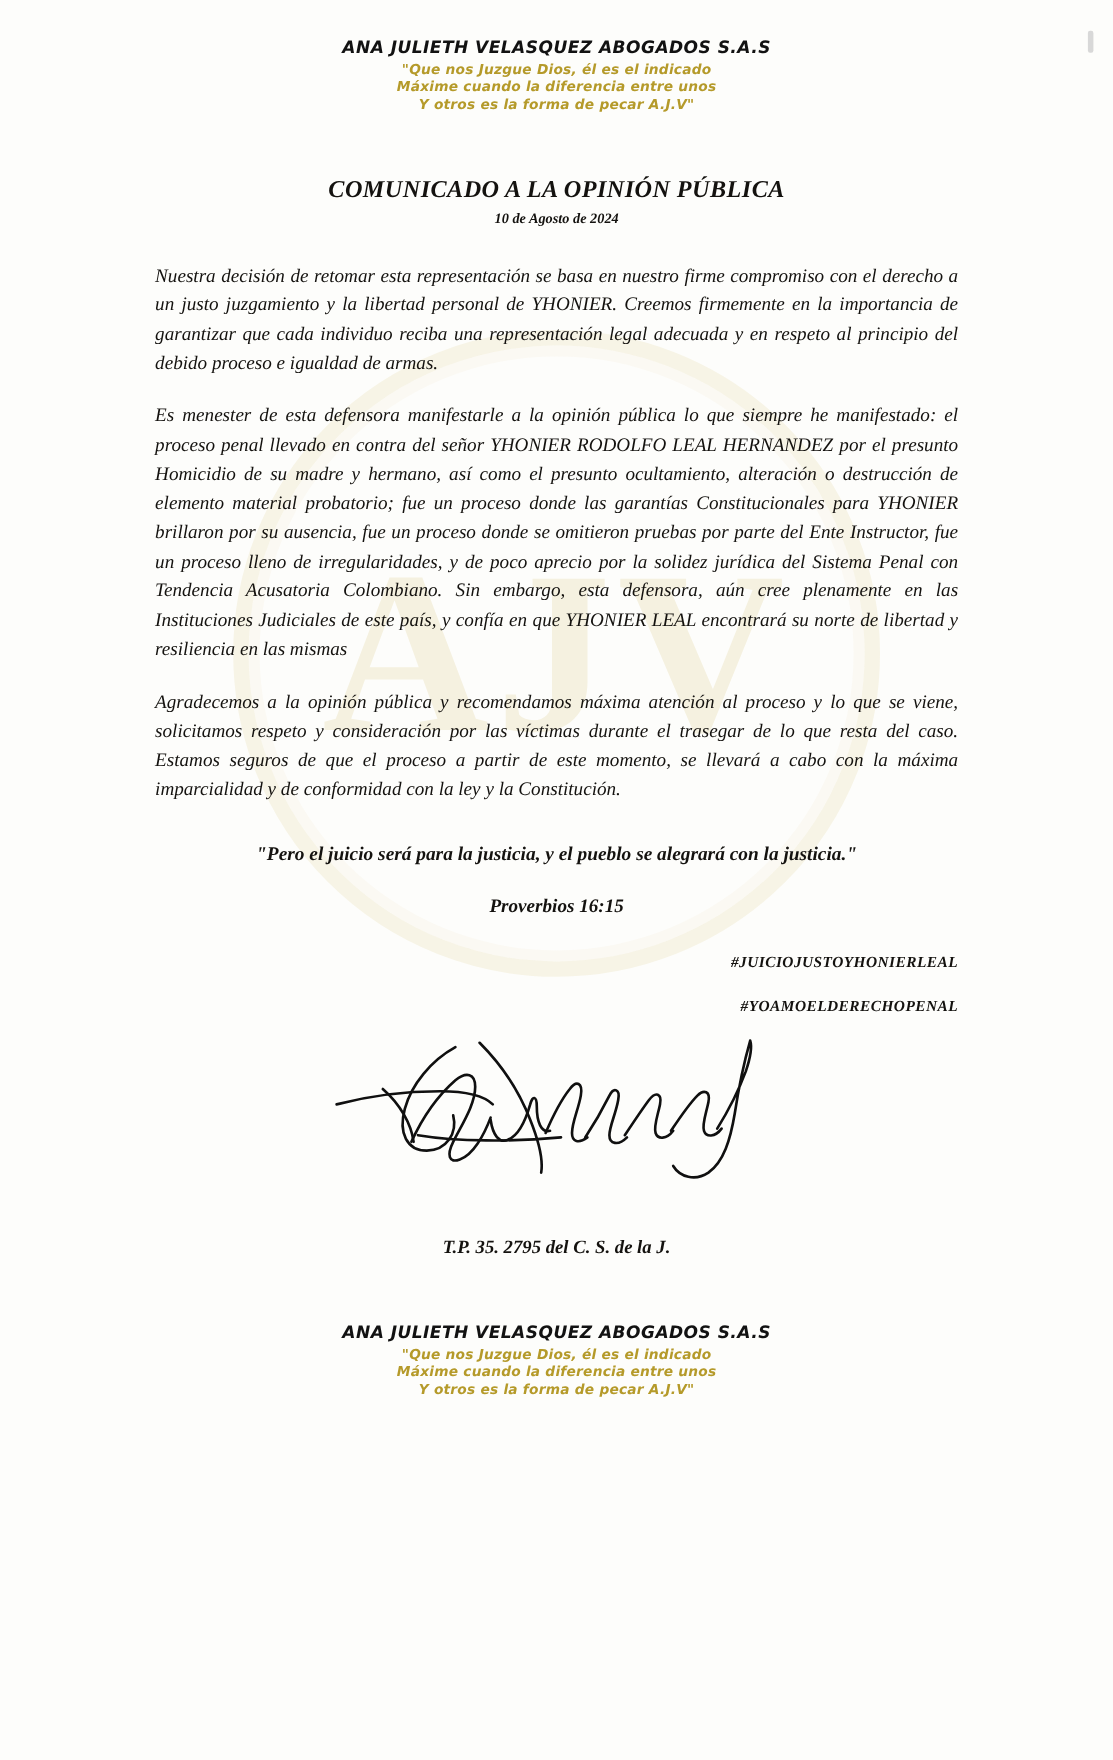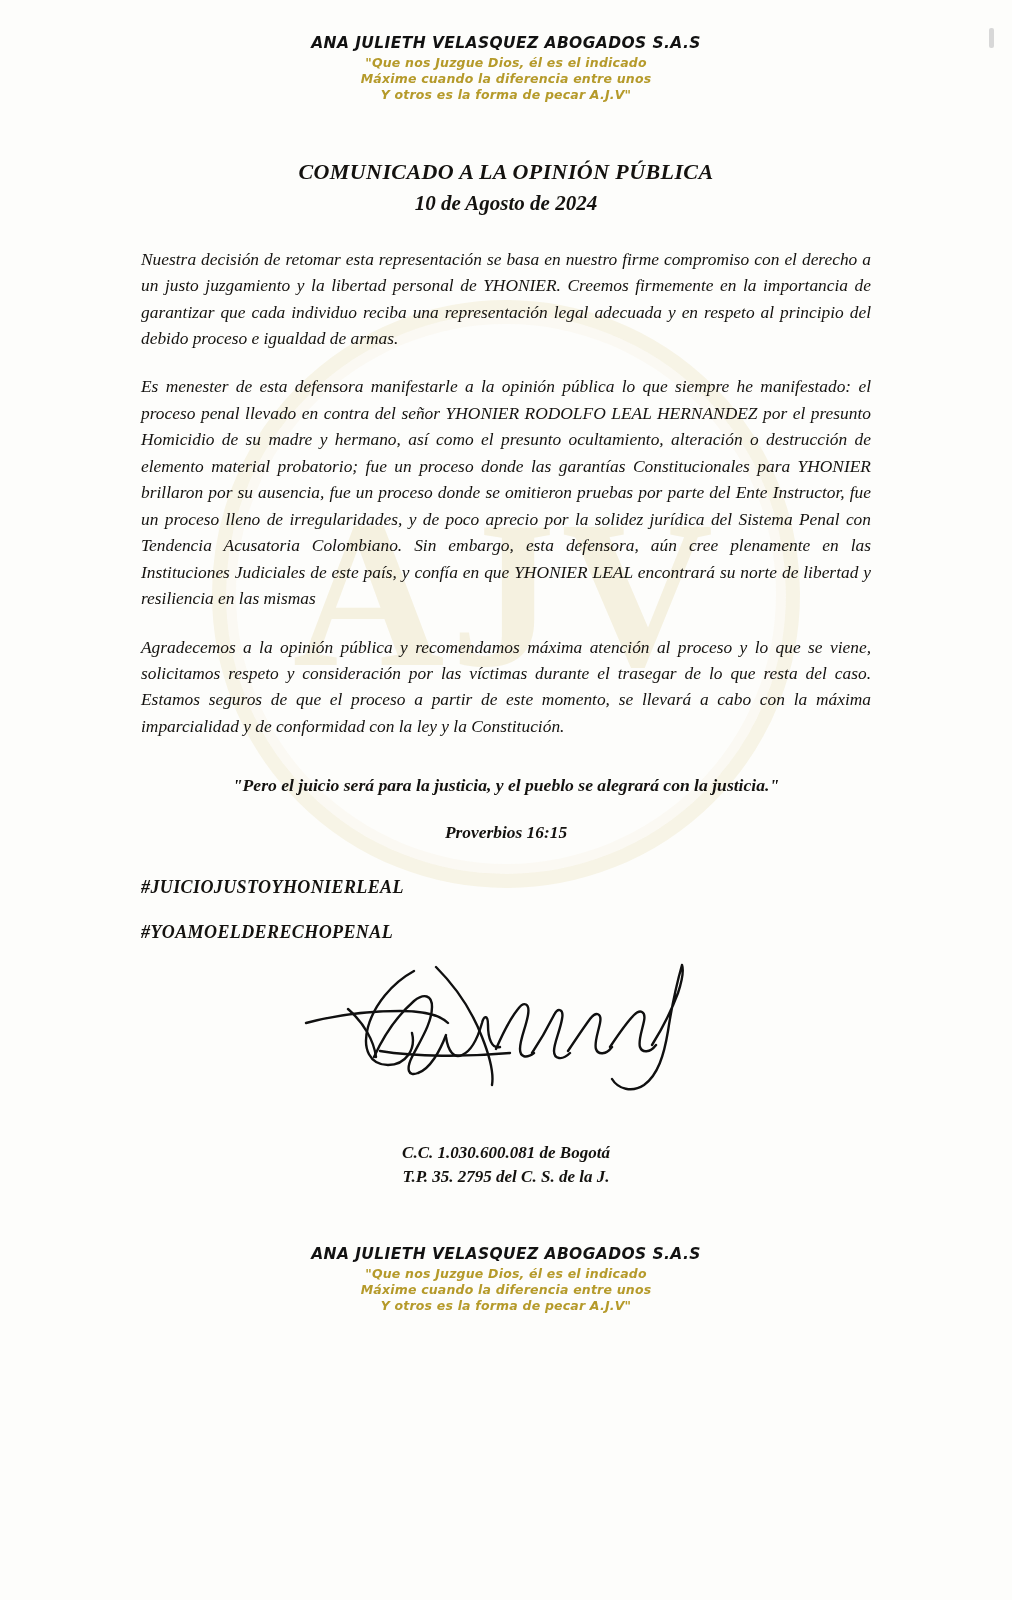--- a/index.html
+++ b/index.html
@@ -104,21 +104,21 @@
     text-align: center;
     font-weight: bold;
     font-style: italic;
     font-size: 22px;
     letter-spacing: 0.4px;
   }
   .subtitle {
     text-align: center;
     font-weight: bold;
     font-style: italic;
-    font-size: 21px;
+    font-size: 13px;
     margin-top: 6px;
   }
 
   p.para {
     text-align: justify;
     font-style: italic;
     font-size: 17.4px;
     line-height: 1.52;
     margin: 22px 0 0 0;
     text-justify: inter-word;
@@ -134,24 +134,24 @@
     line-height: 1.4;
   }
   .verse-ref {
     text-align: center;
     font-weight: bold;
     font-style: italic;
     font-size: 17.4px;
     margin-top: 24px;
   }
   .hashtag {
-    text-align: left;
-    font-weight: bold;
-    font-style: italic;
-    font-size: 18px;
+    text-align: right;
+    font-weight: bold;
+    font-style: italic;
+    font-size: 14px;
     letter-spacing: 0.4px;
     margin-top: 34px;
   }
   .hashtag.second { margin-top: 24px; }
 
   
   .signature-wrap {
     height: 190px;
     position: relative;
     margin-top: 6px;
@@ -234,21 +234,20 @@
             <path d="M236 100 C 244 88, 252 74, 258 62 C 262 54, 268 56, 266 66 C 264 78, 258 90, 258 98 C 258 106, 266 108, 274 100"></path>
             <path d="M140 14 C 160 34, 176 58, 186 84 C 194 104, 198 120, 196 132"></path>
             <path d="M272 98 C 280 86, 288 74, 294 66 C 300 58, 306 60, 304 70 C 302 80, 298 90, 300 96 C 302 102, 310 102, 316 94"></path>
             <path d="M314 94 C 322 82, 330 70, 338 62 C 344 56, 350 58, 348 68 C 346 78, 342 88, 344 94 C 346 100, 354 100, 360 92"></path>
             <path d="M356 92 C 366 76, 376 56, 382 40 C 386 28, 388 18, 386 12 C 382 26, 376 52, 372 78 C 368 102, 362 122, 348 132 C 336 140, 322 136, 316 126"></path>
             <path d="M84 98 C 120 104, 170 104, 214 100"></path>
           </g>
         </svg>
       </div>
 
-      <div class="signer-line">C.C. 1.030.600.081 de Bogotá</div>
       <div class="signer-line">T.P. 35. 2795 del C. S. de la J.</div>
 
     </div>
 
     <div class="footer letterhead">
       <div class="lh-name">ANA JULIETH VELASQUEZ ABOGADOS S.A.S</div>
       <div class="lh-motto">
         <div>"Que nos Juzgue Dios, él es el  indicado</div>
         <div>Máxime cuando la diferencia entre unos</div>
         <div>Y otros es la forma de pecar A.J.V"</div>

